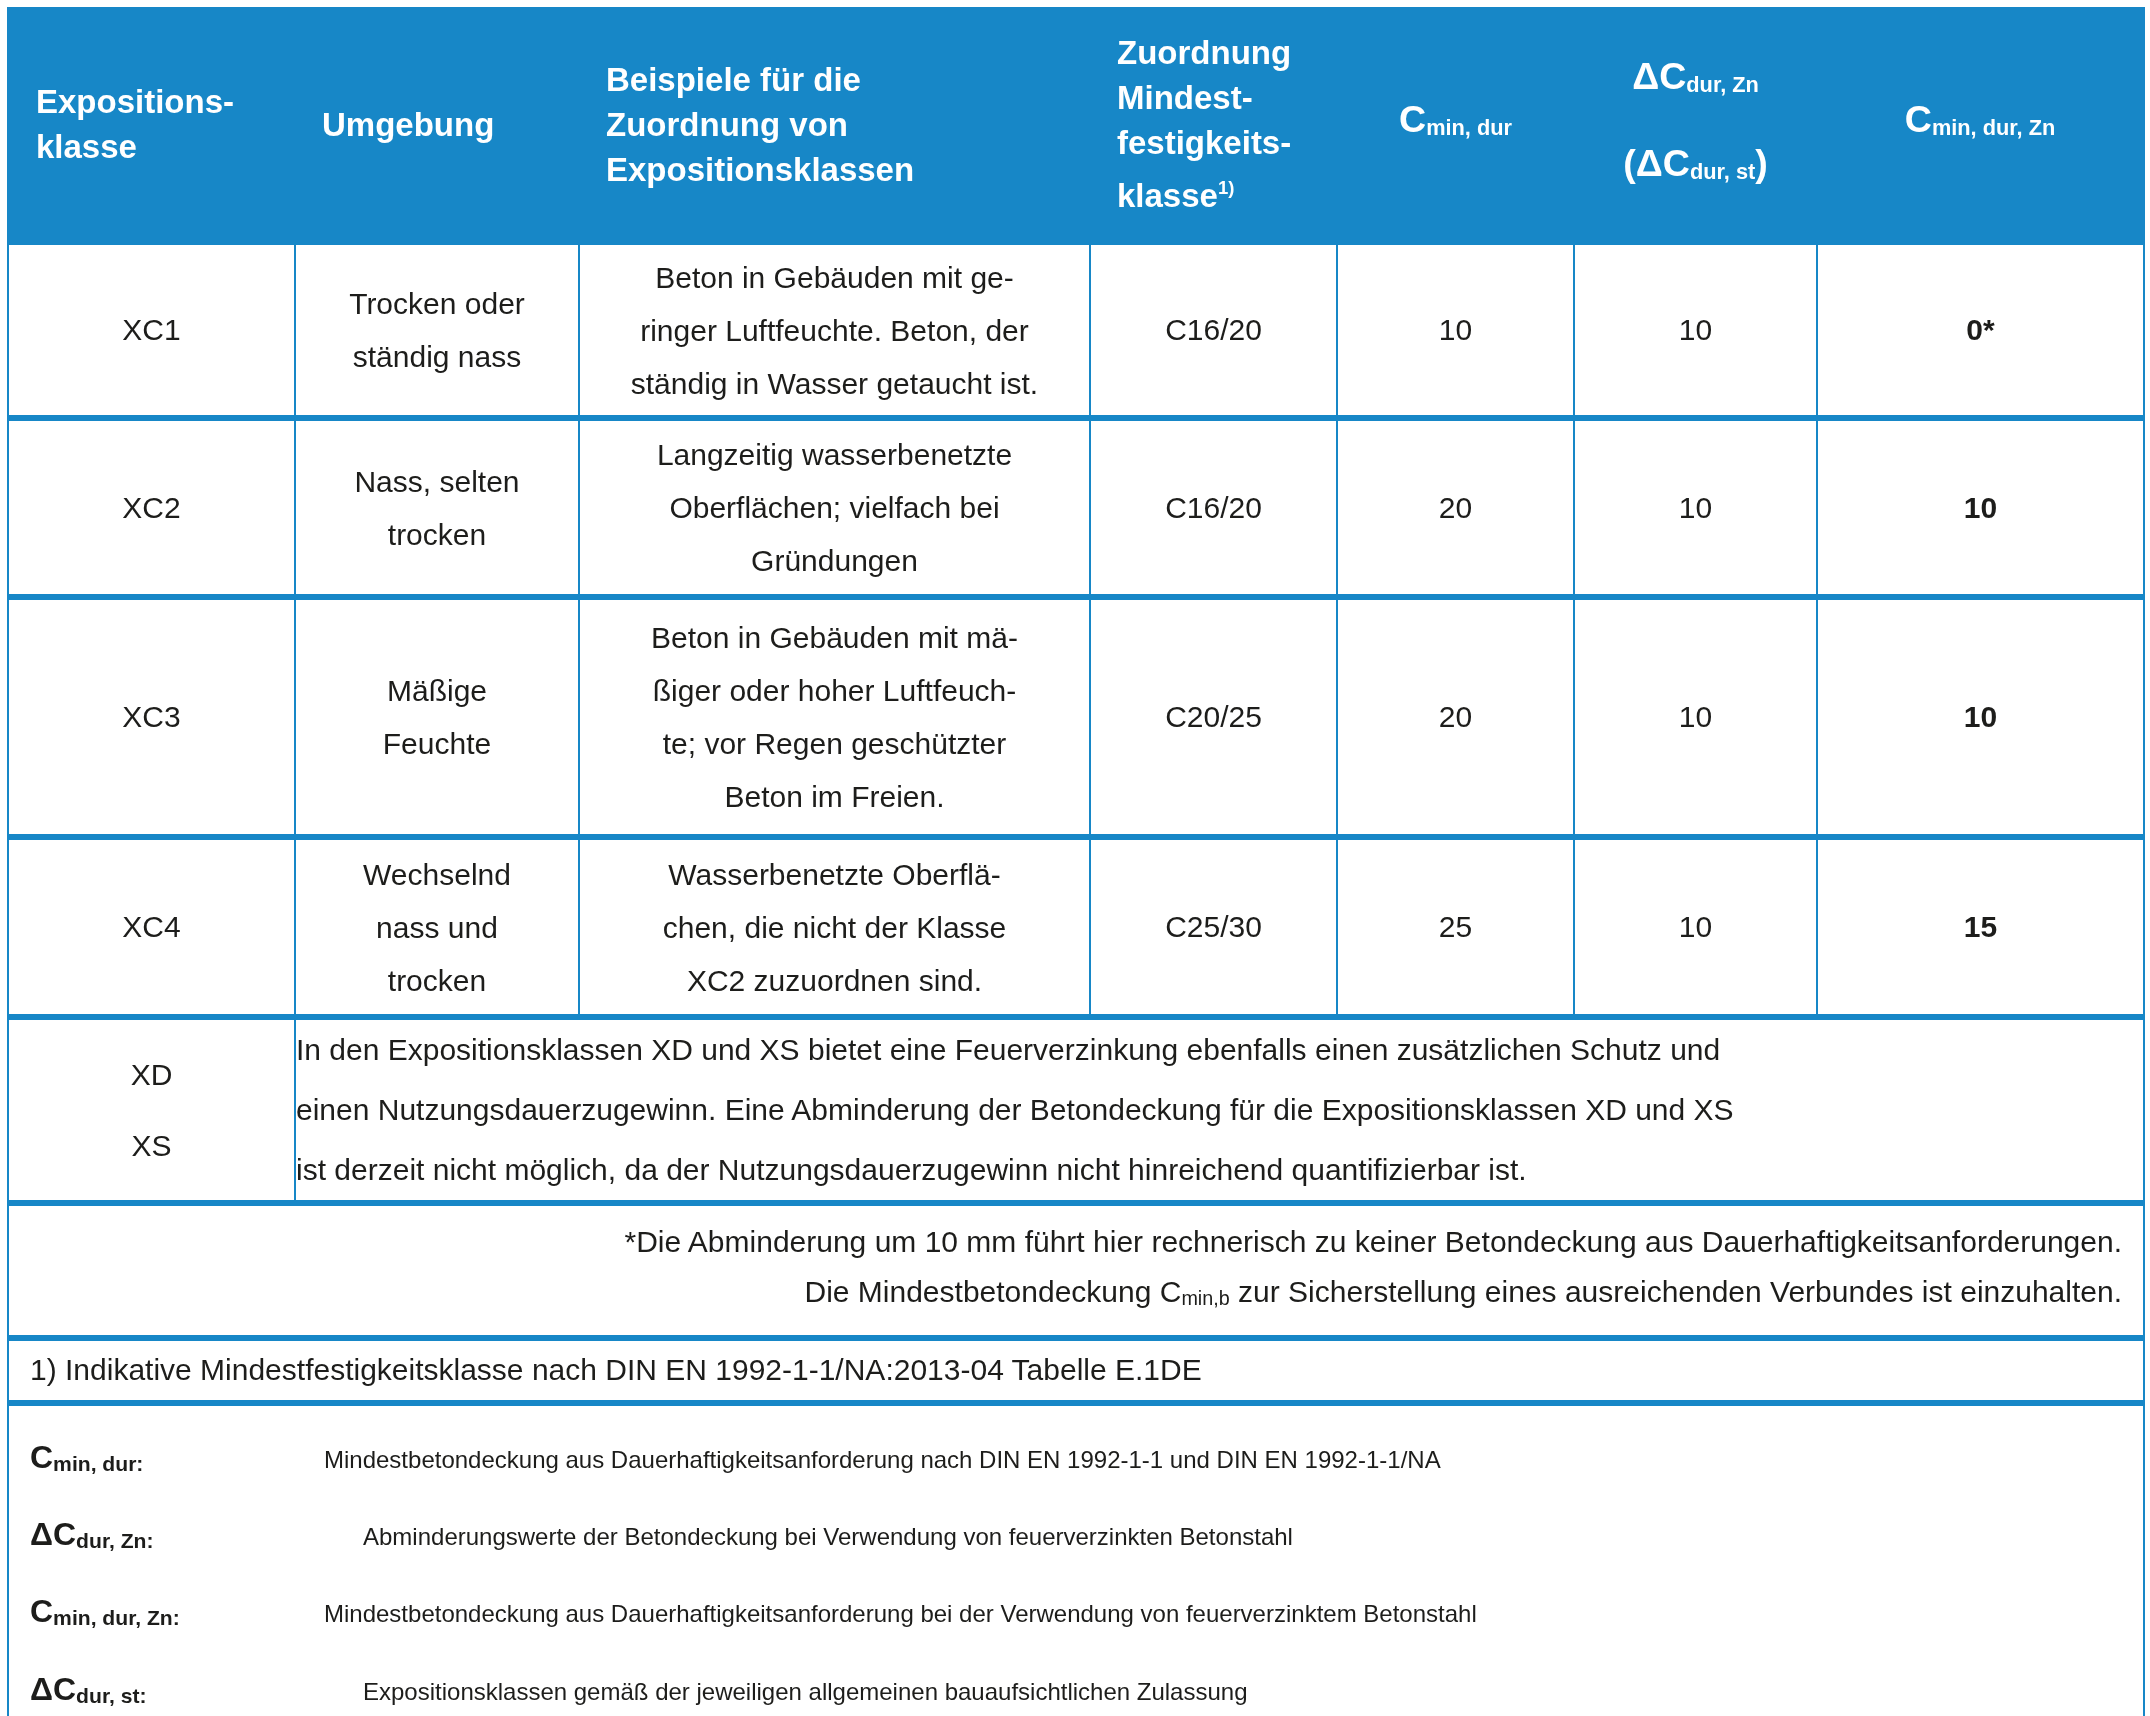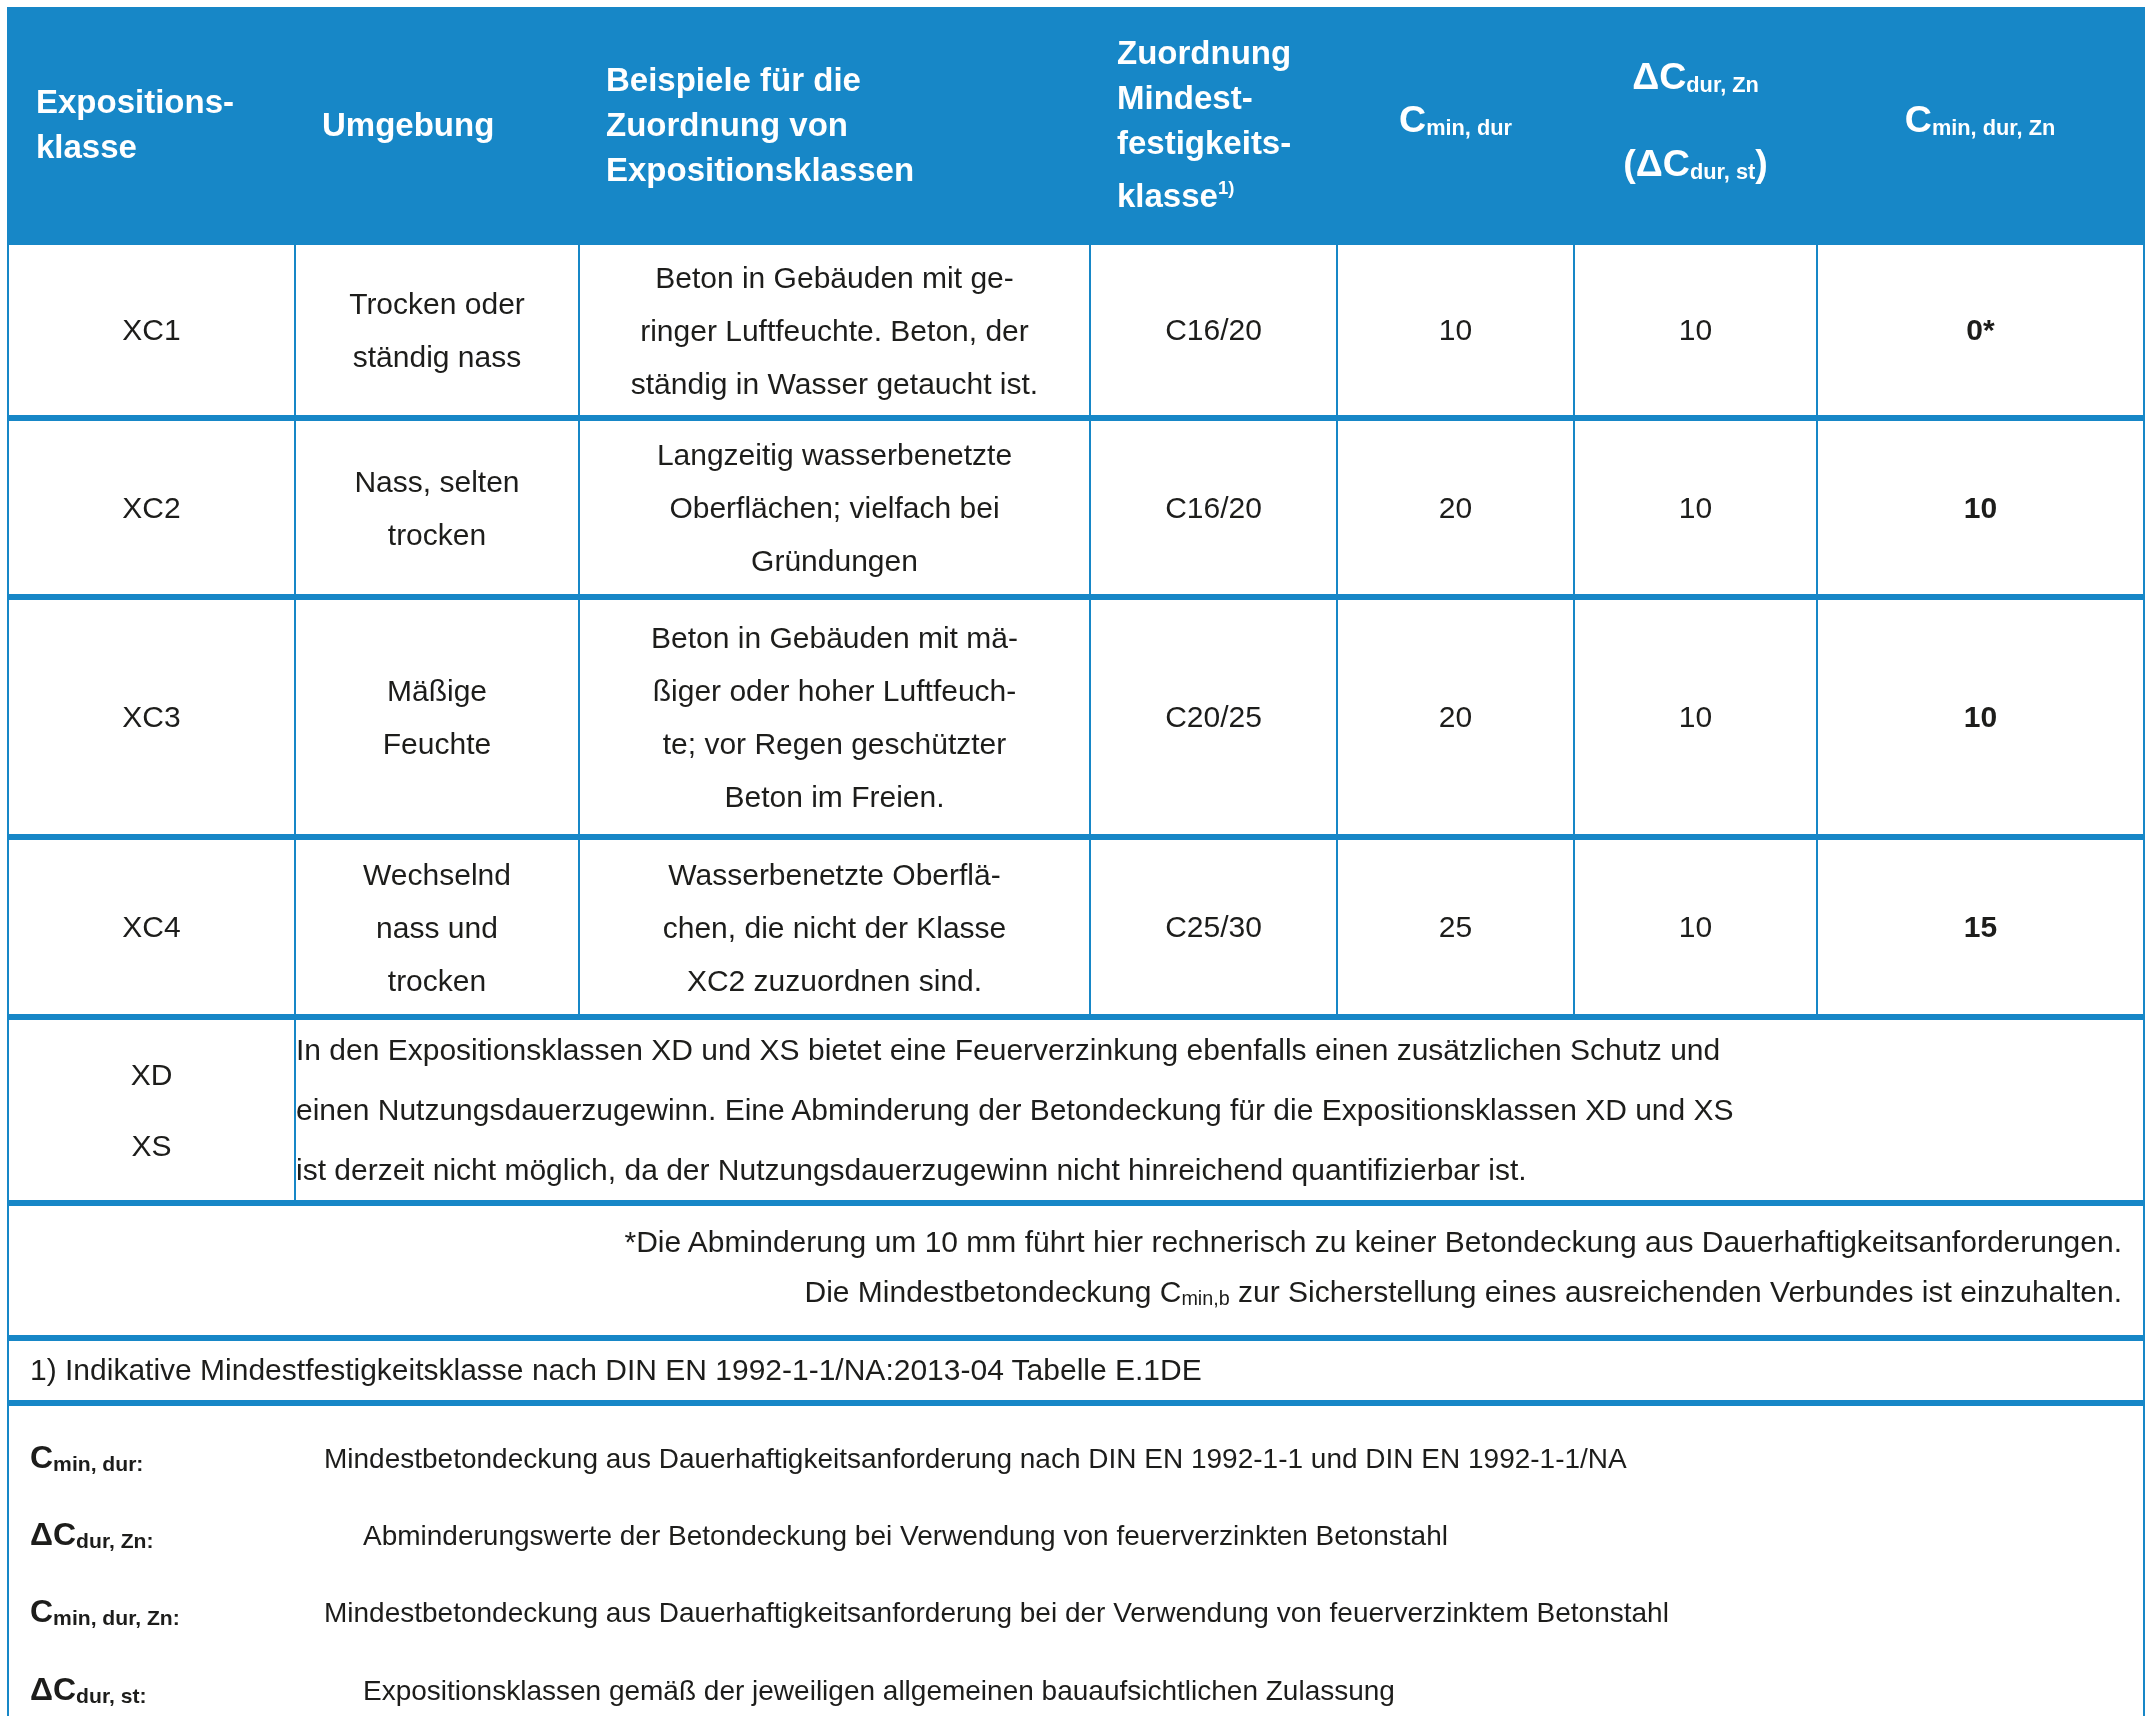--- a/index.html
+++ b/index.html
@@ -67,21 +67,21 @@
   td.xdxs-text { text-align: left; }
   td.xdxs-text div { line-height: 60px; }
 
   td.fn-cell { padding: 11.4px 21px; vertical-align: middle; }
   td.fn-cell div { line-height: 50px; text-align: right; }
   .fn-indent { padding-left: 17px; }
 
   td.legend-cell { padding: 15.6px 21px; vertical-align: middle; }
   .legend-line { display: grid; grid-template-columns: 282px 1fr; align-items: baseline; line-height: 70px; gap: 12px; }
   .legend-line .term { font-weight: 700; font-size: 32px; }
-  .legend-line .desc { font-size: 28px; }
+  .legend-line .desc { font-size: 24px; }
   .legend-line:nth-child(2) .desc, .legend-line:nth-child(4) .desc { padding-left: 39px; }
 </style>
 </head>
 <body>
 
 <table class="main">
   <colgroup>
     <col style="width:287px">
       <col style="width:284px">
       <col style="width:511px">

